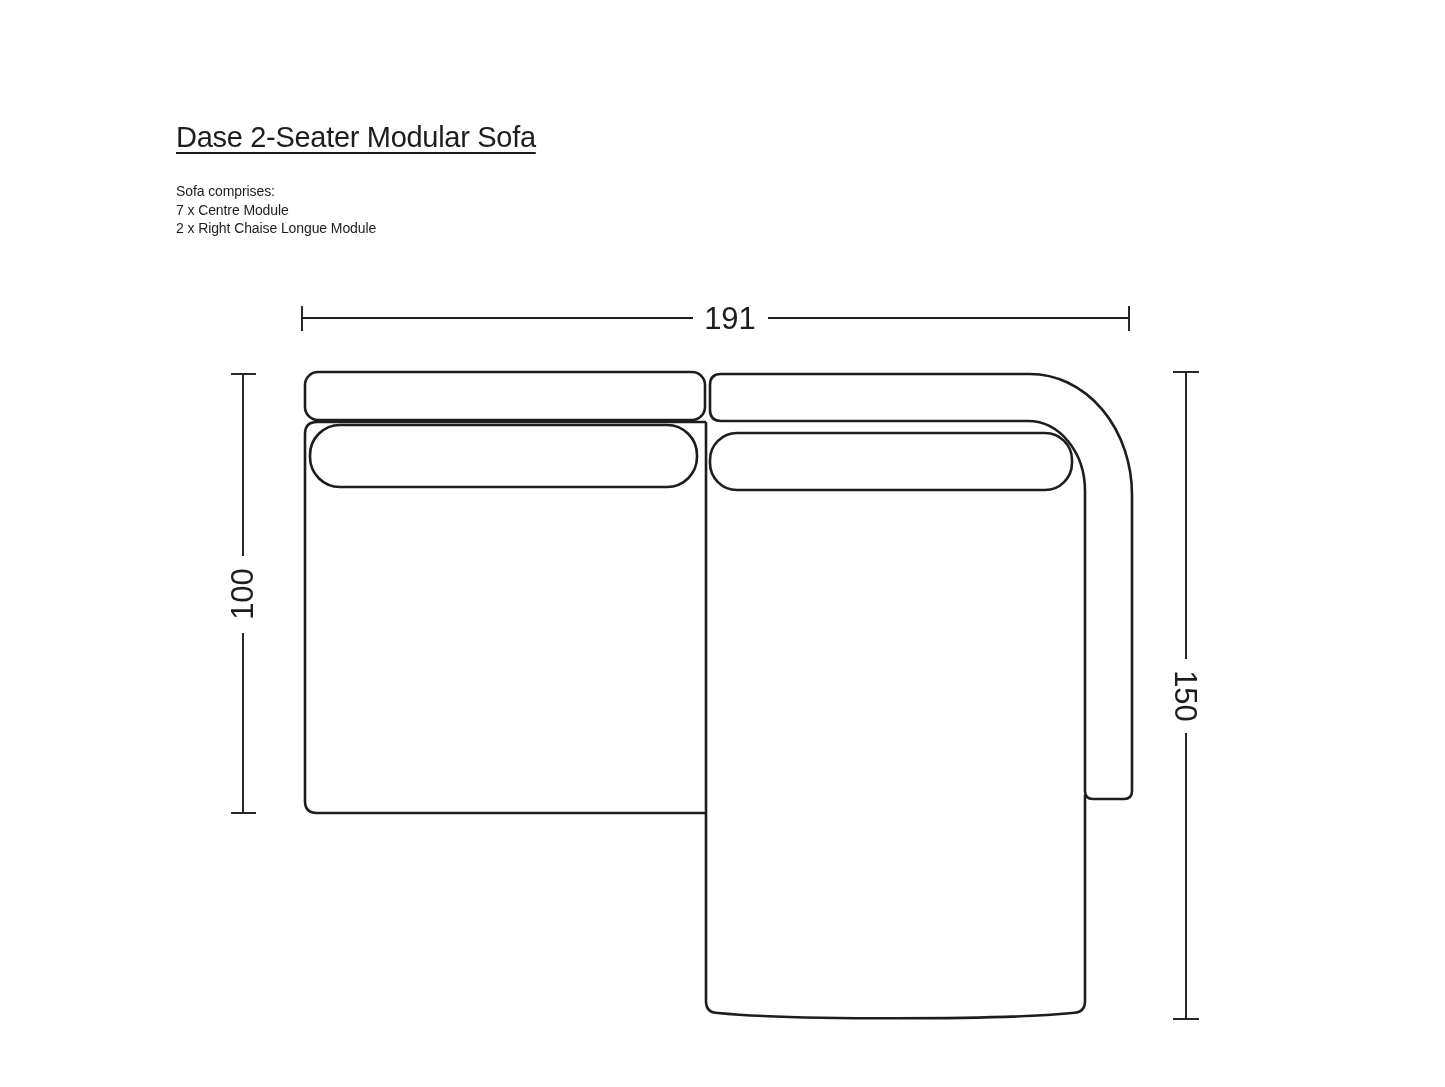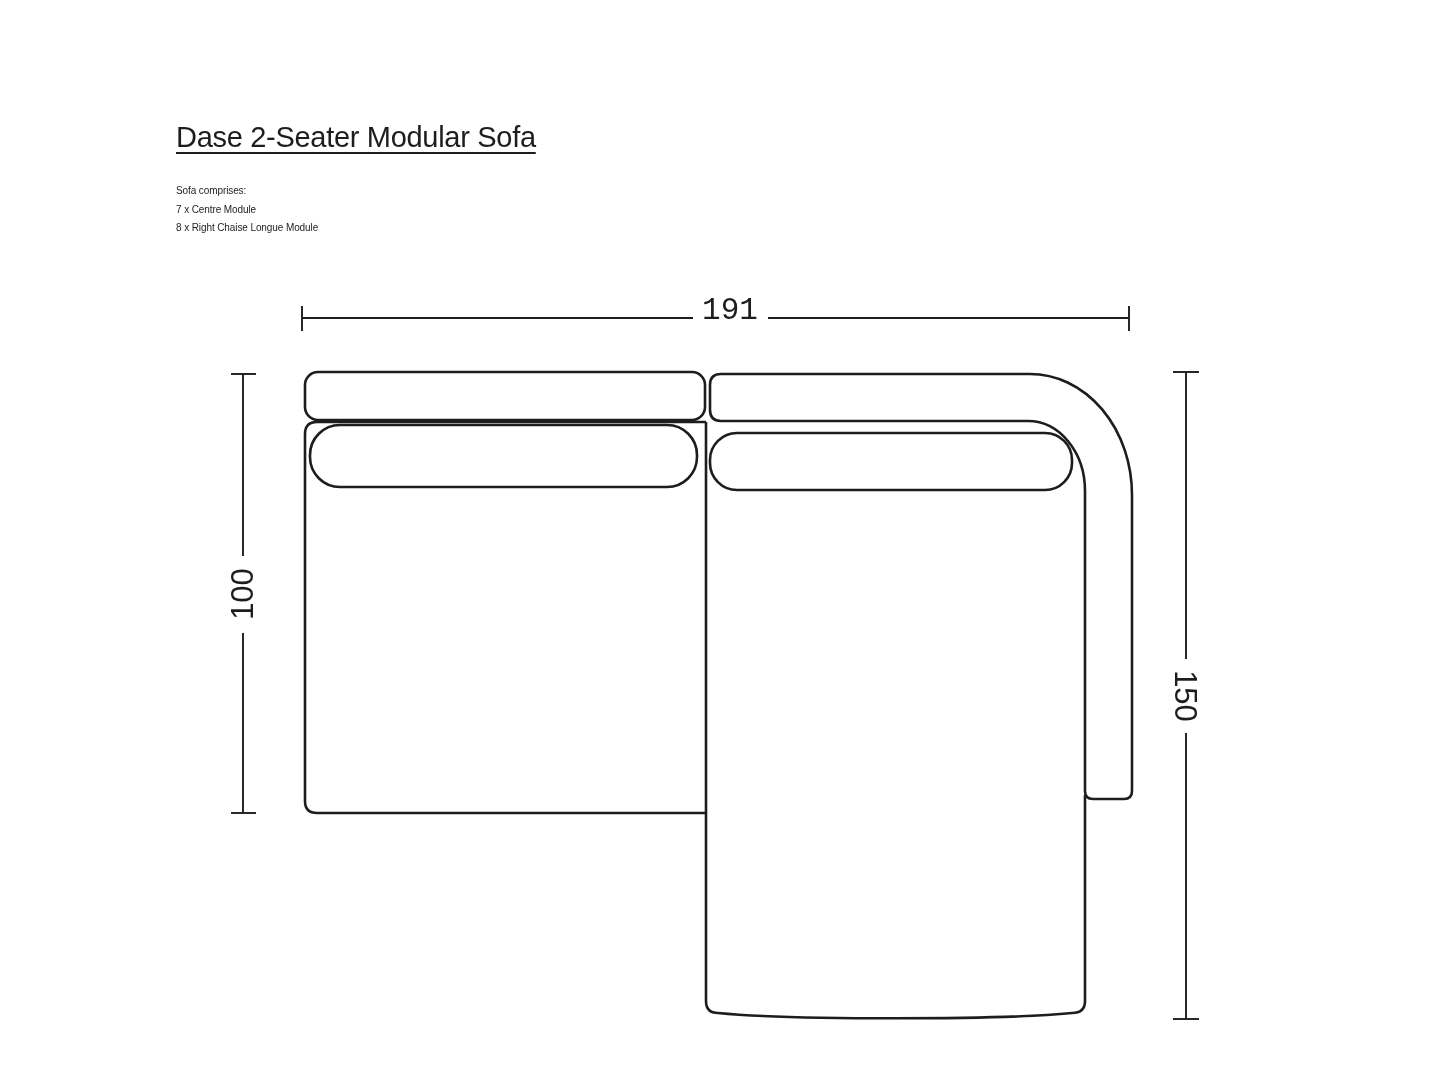--- a/index.html
+++ b/index.html
@@ -28,21 +28,21 @@
     letter-spacing: -0.3px;
     white-space: nowrap;
   }
   .title-line .underlined {
     text-decoration: underline;
     text-decoration-thickness: 2.4px;
     text-underline-offset: 5px;
   }
   .comprises {
     margin-top: 27px;
-    font-size: 10px;
+    font-size: 14px;
     line-height: 18.5px;
     letter-spacing: -0.1px;
   }
   .drawing-svg {
     position: absolute;
     left: 0;
     top: 0;
   }
   .dim-label {
     position: absolute;
@@ -61,21 +61,21 @@
 
 <div class="page">
 
   <div class="doc-header">
     <div class="title-line">
       <span class="underlined">Dase 2-Seater Modular Sofa</span>
     </div>
     <div class="comprises">
       <div>Sofa comprises:</div>
       <div>7 x Centre Module</div>
-      <div>8 x Right Chaise Longue Module</div>
+      <div>2 x Right Chaise Longue Module</div>
     </div>
   </div>
 
   <svg class="drawing-svg" width="1445" height="1087" viewBox="0 0 1445 1087">
 
     <g stroke="#1d1d1b" stroke-width="1.9" fill="none">
       <line x1="302" y1="306" x2="302" y2="331"></line>
       <line x1="302" y1="318" x2="693" y2="318"></line>
       <line x1="768" y1="318" x2="1129" y2="318"></line>
       <line x1="1129" y1="306" x2="1129" y2="331"></line>
@@ -120,19 +120,19 @@
       <path d="M 706 422
                V 1001
                Q 706 1013, 718 1013
                C 790 1020, 1000 1020, 1072 1013
                Q 1085 1013, 1085 1001
                V 795"></path>
       <rect x="710" y="433" width="362" height="57" rx="27"></rect>
     </g>
   </svg>
 
-  <div class="dim-label horiz" style="left:730px; top:310px;font-family:Liberation Mono, monospace;">191</div>
+  <div class="dim-label horiz" style="left:730px; top:319px;">191</div>
 
   <div class="dim-label rot-ccw" style="left:243px; top:594px;">100</div>
 
   <div class="dim-label rot-cw" style="left:1185px; top:696px;">150</div>
 
 </div>
 
 </body></html>

